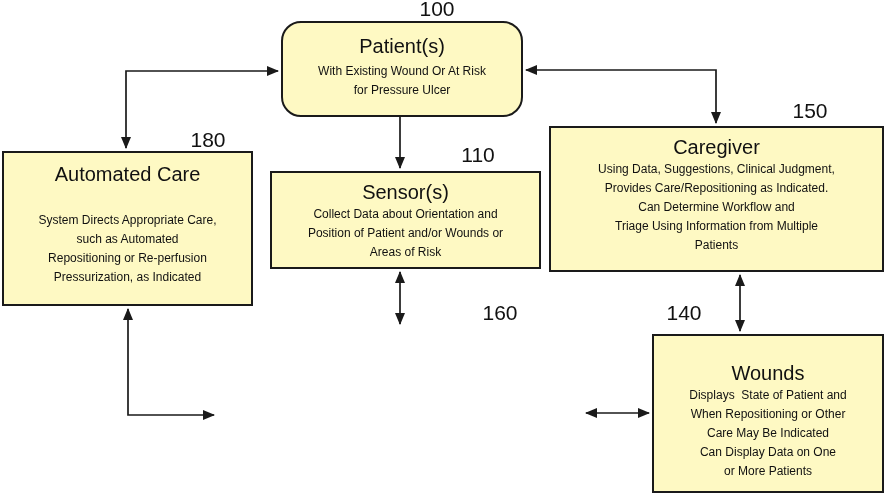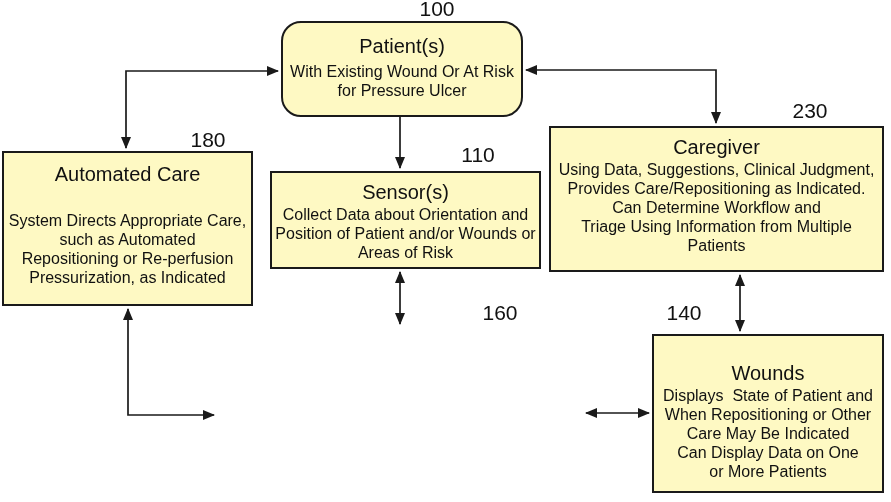--- a/index.html
+++ b/index.html
@@ -6,21 +6,21 @@
   .stage {
     position:relative; width:891px; height:502px; background:#ffffff;
     font-family:"Liberation Sans", sans-serif; color:#111111; overflow:hidden;
   }
   .wires { position:absolute; left:0; top:0; width:891px; height:502px; }
   .node {
     position:absolute; box-sizing:border-box; background:#fef9c3;
     border:2px solid #1a1a1a; text-align:center;
   }
   .node .title { font-size:20px; line-height:26px; font-weight:400; }
-  .node .body  { font-size:16px; line-height:19px; white-space:pre-wrap; }
+  .node .body  { font-size:12px; line-height:19px; white-space:pre-wrap; }
   .ref {
     position:absolute; font-size:21px; line-height:18px;
     transform:translateX(-50%); white-space:nowrap;
   }
   
   .n-patient   { left:281px; top:21px;  width:242px; height:96px;  border-radius:20px; padding-top:10px; }
   .n-patient .body { margin-top:3px; }
   .n-sensor    { left:270px; top:171px; width:271px; height:98px;  padding-top:6px; }
   .n-automated { left:2px;   top:151px; width:251px; height:155px; padding-top:8px; }
   .n-automated .body { margin-top:24px; }
@@ -60,21 +60,21 @@
       <line x1="740" y1="275" x2="740" y2="331" marker-start="url(#ah)" marker-end="url(#ah)"></line>
       <line x1="586" y1="413" x2="649" y2="413" marker-start="url(#ah)" marker-end="url(#ah)"></line>
     </g>
   </svg>
 
   <span class="ref ref-100">100</span>
   <span class="ref ref-110">110</span>
   <span class="ref ref-120">160</span>
   <span class="ref ref-130">180</span>
   <span class="ref ref-140">140</span>
-  <span class="ref ref-150">230</span>
+  <span class="ref ref-150">150</span>
 
   <div class="node n-patient">
     <div class="title">Patient(s)</div>
     <div class="body">With Existing Wound Or At Risk
 for Pressure Ulcer</div>
   </div>
 
   <div class="node n-sensor">
     <div class="title">Sensor(s)</div>
     <div class="body">Collect Data about Orientation and

